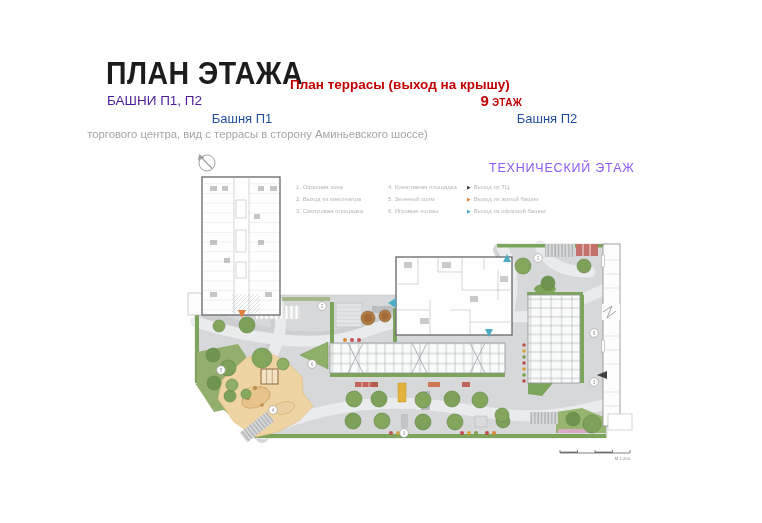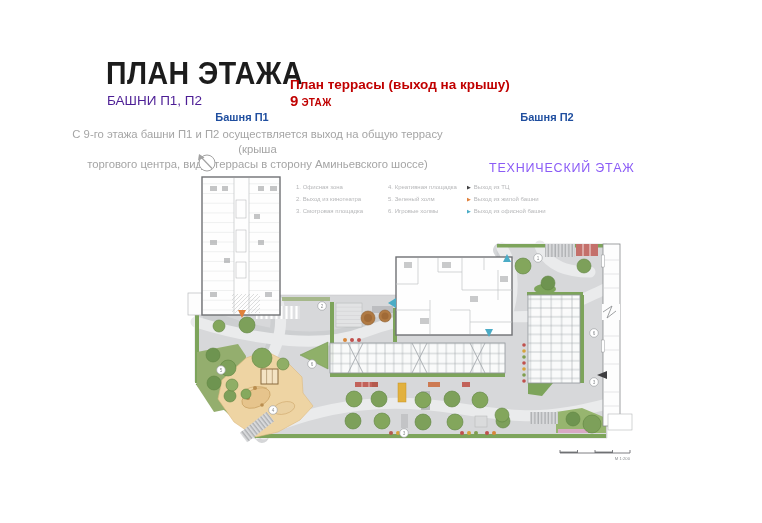--- a/index.html
+++ b/index.html
@@ -3,24 +3,24 @@
 <meta charset="utf-8">
 <style>
   html,body{margin:0;padding:0;background:#fff;}
   body{width:762px;height:523px;position:relative;overflow:hidden;
        font-family:"Liberation Sans",sans-serif;-webkit-font-smoothing:antialiased;}
   .abs{position:absolute;}
   .slide-title{left:106px;top:56px;font-size:31px;font-weight:700;color:#1c1c1c;letter-spacing:.5px;white-space:nowrap;}
   .slide-title span{display:inline-block;transform:scaleX(.92);transform-origin:left;}
   .slide-subtitle{left:107px;top:93px;font-size:13.5px;color:#4c1d95;white-space:nowrap;}
   .terrace-heading{left:290px;top:77px;width:232px;text-align:left;font-size:13.5px;font-weight:700;color:#c00000;white-space:nowrap;}
-  .floor-line{left:290px;top:92px;width:232px;text-align:left;color:#c00000;font-weight:700;}
+  .floor-line{left:290px;top:92px;width:232px;text-align:right;color:#c00000;font-weight:700;}
   .floor-num{font-size:15px;}
   .floor-word{font-size:10px;letter-spacing:.3px;}
-  .tower-label{top:111px;width:130px;text-align:center;font-size:11px;font-weight:700;color:#1f4e9f;}
+  .tower-label{top:111px;width:130px;text-align:center;font-size:13px;font-weight:400;color:#1f4e9f;}
   .tower-p1{left:177px;} .tower-p2{left:482px;}
   .description{left:65px;top:127px;width:385px;text-align:center;font-size:11.3px;color:#a5a5a5;line-height:15px;}
   .tech-floor{left:489px;top:161px;font-size:12.5px;color:#8b5cf6;letter-spacing:.8px;white-space:nowrap;}
   .legend{left:296px;top:184px;display:flex;gap:0;font-size:6px;color:#b6b7b9;}
   .legend .col{display:flex;flex-direction:column;}
   .legend .row{height:12px;line-height:7px;white-space:nowrap;}
   .col-1{width:92px;} .col-2{width:79px;} .col-3{width:110px;}
   .arrow-glyph{font-size:5px;margin-right:3px;display:inline-block;transform:translateY(-.5px);}
   .a-black{color:#3f3f41;} .a-orange{color:#e0813c;} .a-blue{color:#4bacc6;}
   svg{font-family:"Liberation Sans",sans-serif;}
@@ -30,21 +30,20 @@
 </head>
 <body>
 
 <div class="abs slide-title"><span>ПЛАН ЭТАЖА</span></div>
 <div class="abs slide-subtitle">БАШНИ П1, П2</div>
 <div class="abs terrace-heading">План террасы (выход на крышу)</div>
 <div class="abs floor-line"><span class="floor-num">9</span><span class="floor-word"> ЭТАЖ</span></div>
 <div class="abs tower-label tower-p1">Башня П1</div>
 <div class="abs tower-label tower-p2">Башня П2</div>
 <div class="abs description">
-  <div>С 9-го этажа башни П1 и П2 осуществляется выход на общую террасу (крыша</div>
   <div>торгового центра, вид с террасы  в сторону Аминьевского шоссе)</div>
 </div>
 <div class="abs tech-floor">ТЕХНИЧЕСКИЙ ЭТАЖ</div>
 
 <div class="abs legend">
   <div class="col col-1">
     <div class="row">1. Офисная зона</div>
     <div class="row">2. Выход из кинотеатра</div>
     <div class="row">3. Смотровая площадка</div>
   </div>

